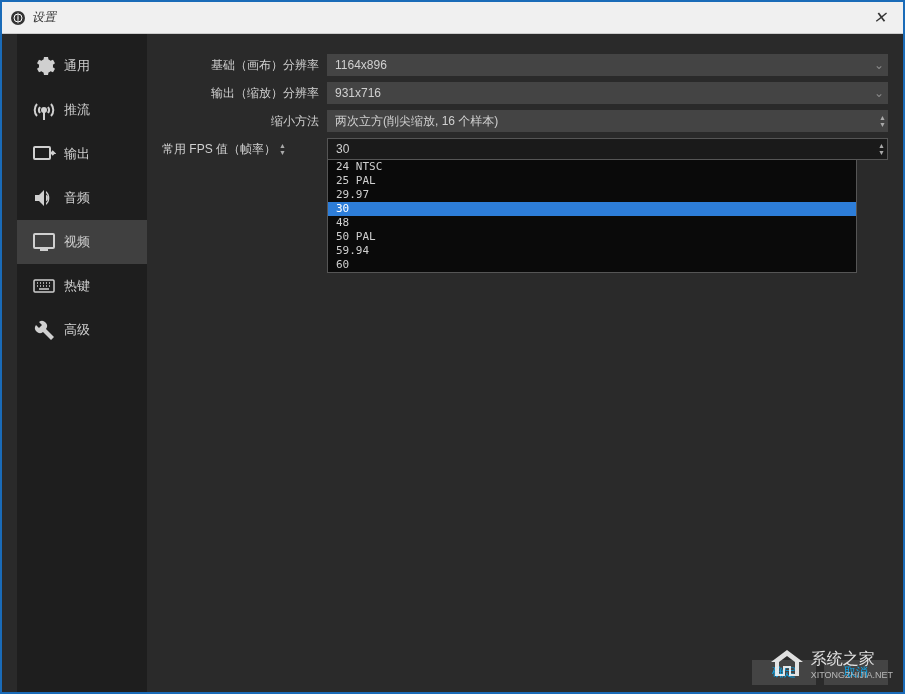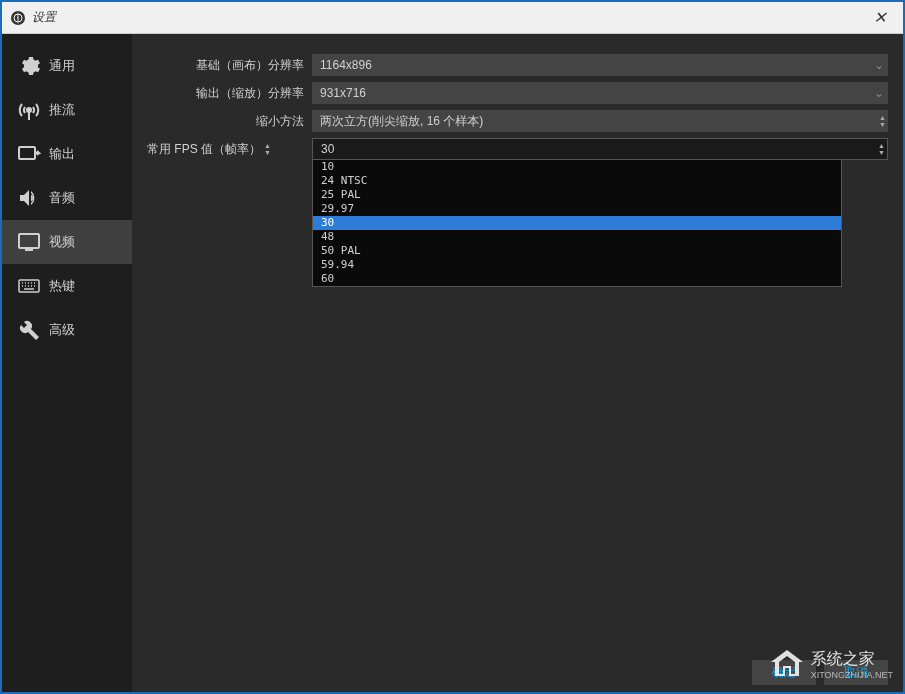--- a/index.html
+++ b/index.html
@@ -3,21 +3,21 @@
   <meta charset="utf-8">
   <style>
     * { margin: 0; padding: 0; box-sizing: border-box; font-family: "Microsoft YaHei", Arial, sans-serif; }
     body { width: 905px; height: 694px; background: #fff; overflow: hidden; border: 2px solid #1a6bb8; }
     
     .titlebar { height: 32px; background: #f0f0f0; display: flex; align-items: center; padding: 0 8px; border-bottom: 1px solid #ccc; font-style: italic; }
     .titlebar-icon { width: 16px; height: 16px; margin-right: 6px; }
     .titlebar-title { font-size: 12px; color: #333; flex: 1; }
     .titlebar-close { width: 30px; height: 30px; display: flex; align-items: center; justify-content: center; font-size: 16px; color: #333; cursor: pointer; }
     
-    .content { display: flex; height: calc(100% - 32px); background: #2a2a2a; }
+    .content { display: flex; height: calc(100% - 32px); background: #2a2a2a; padding-left: 15px; }
     
     .sidebar { width: 130px; background: #1e1e1e; padding-top: 10px; }
     .sidebar-item { display: flex; align-items: center; padding: 10px 15px; color: #d0d0d0; font-size: 13px; cursor: pointer; }
     .sidebar-item.active { background: #404040; }
     .sidebar-icon { width: 24px; height: 24px; margin-right: 8px; display: flex; align-items: center; justify-content: center; }
     
     .main { flex: 1; padding: 20px 15px; position: relative; }
     
     .form-row { display: flex; align-items: center; margin-bottom: 6px; }
     .form-label { width: 165px; text-align: right; color: #d0d0d0; font-size: 12px; padding-right: 8px; }
@@ -169,21 +169,20 @@
       <div class="fps-selected">
         <span>30</span>
         <span class="form-control-spinner">
           <span class="spinner-arrow">▲</span>
             <span class="spinner-arrow">▼</span>
         </span>
       </div>
     </div>
 
     <div class="dropdown-list">
-      <div class="dropdown-item">10</div>
       <div class="dropdown-item">24 NTSC</div>
       <div class="dropdown-item">25 PAL</div>
       <div class="dropdown-item">29.97</div>
       <div class="dropdown-item highlighted">30</div>
       <div class="dropdown-item">48</div>
       <div class="dropdown-item">50 PAL</div>
       <div class="dropdown-item">59.94</div>
       <div class="dropdown-item">60</div>
     </div>
 

